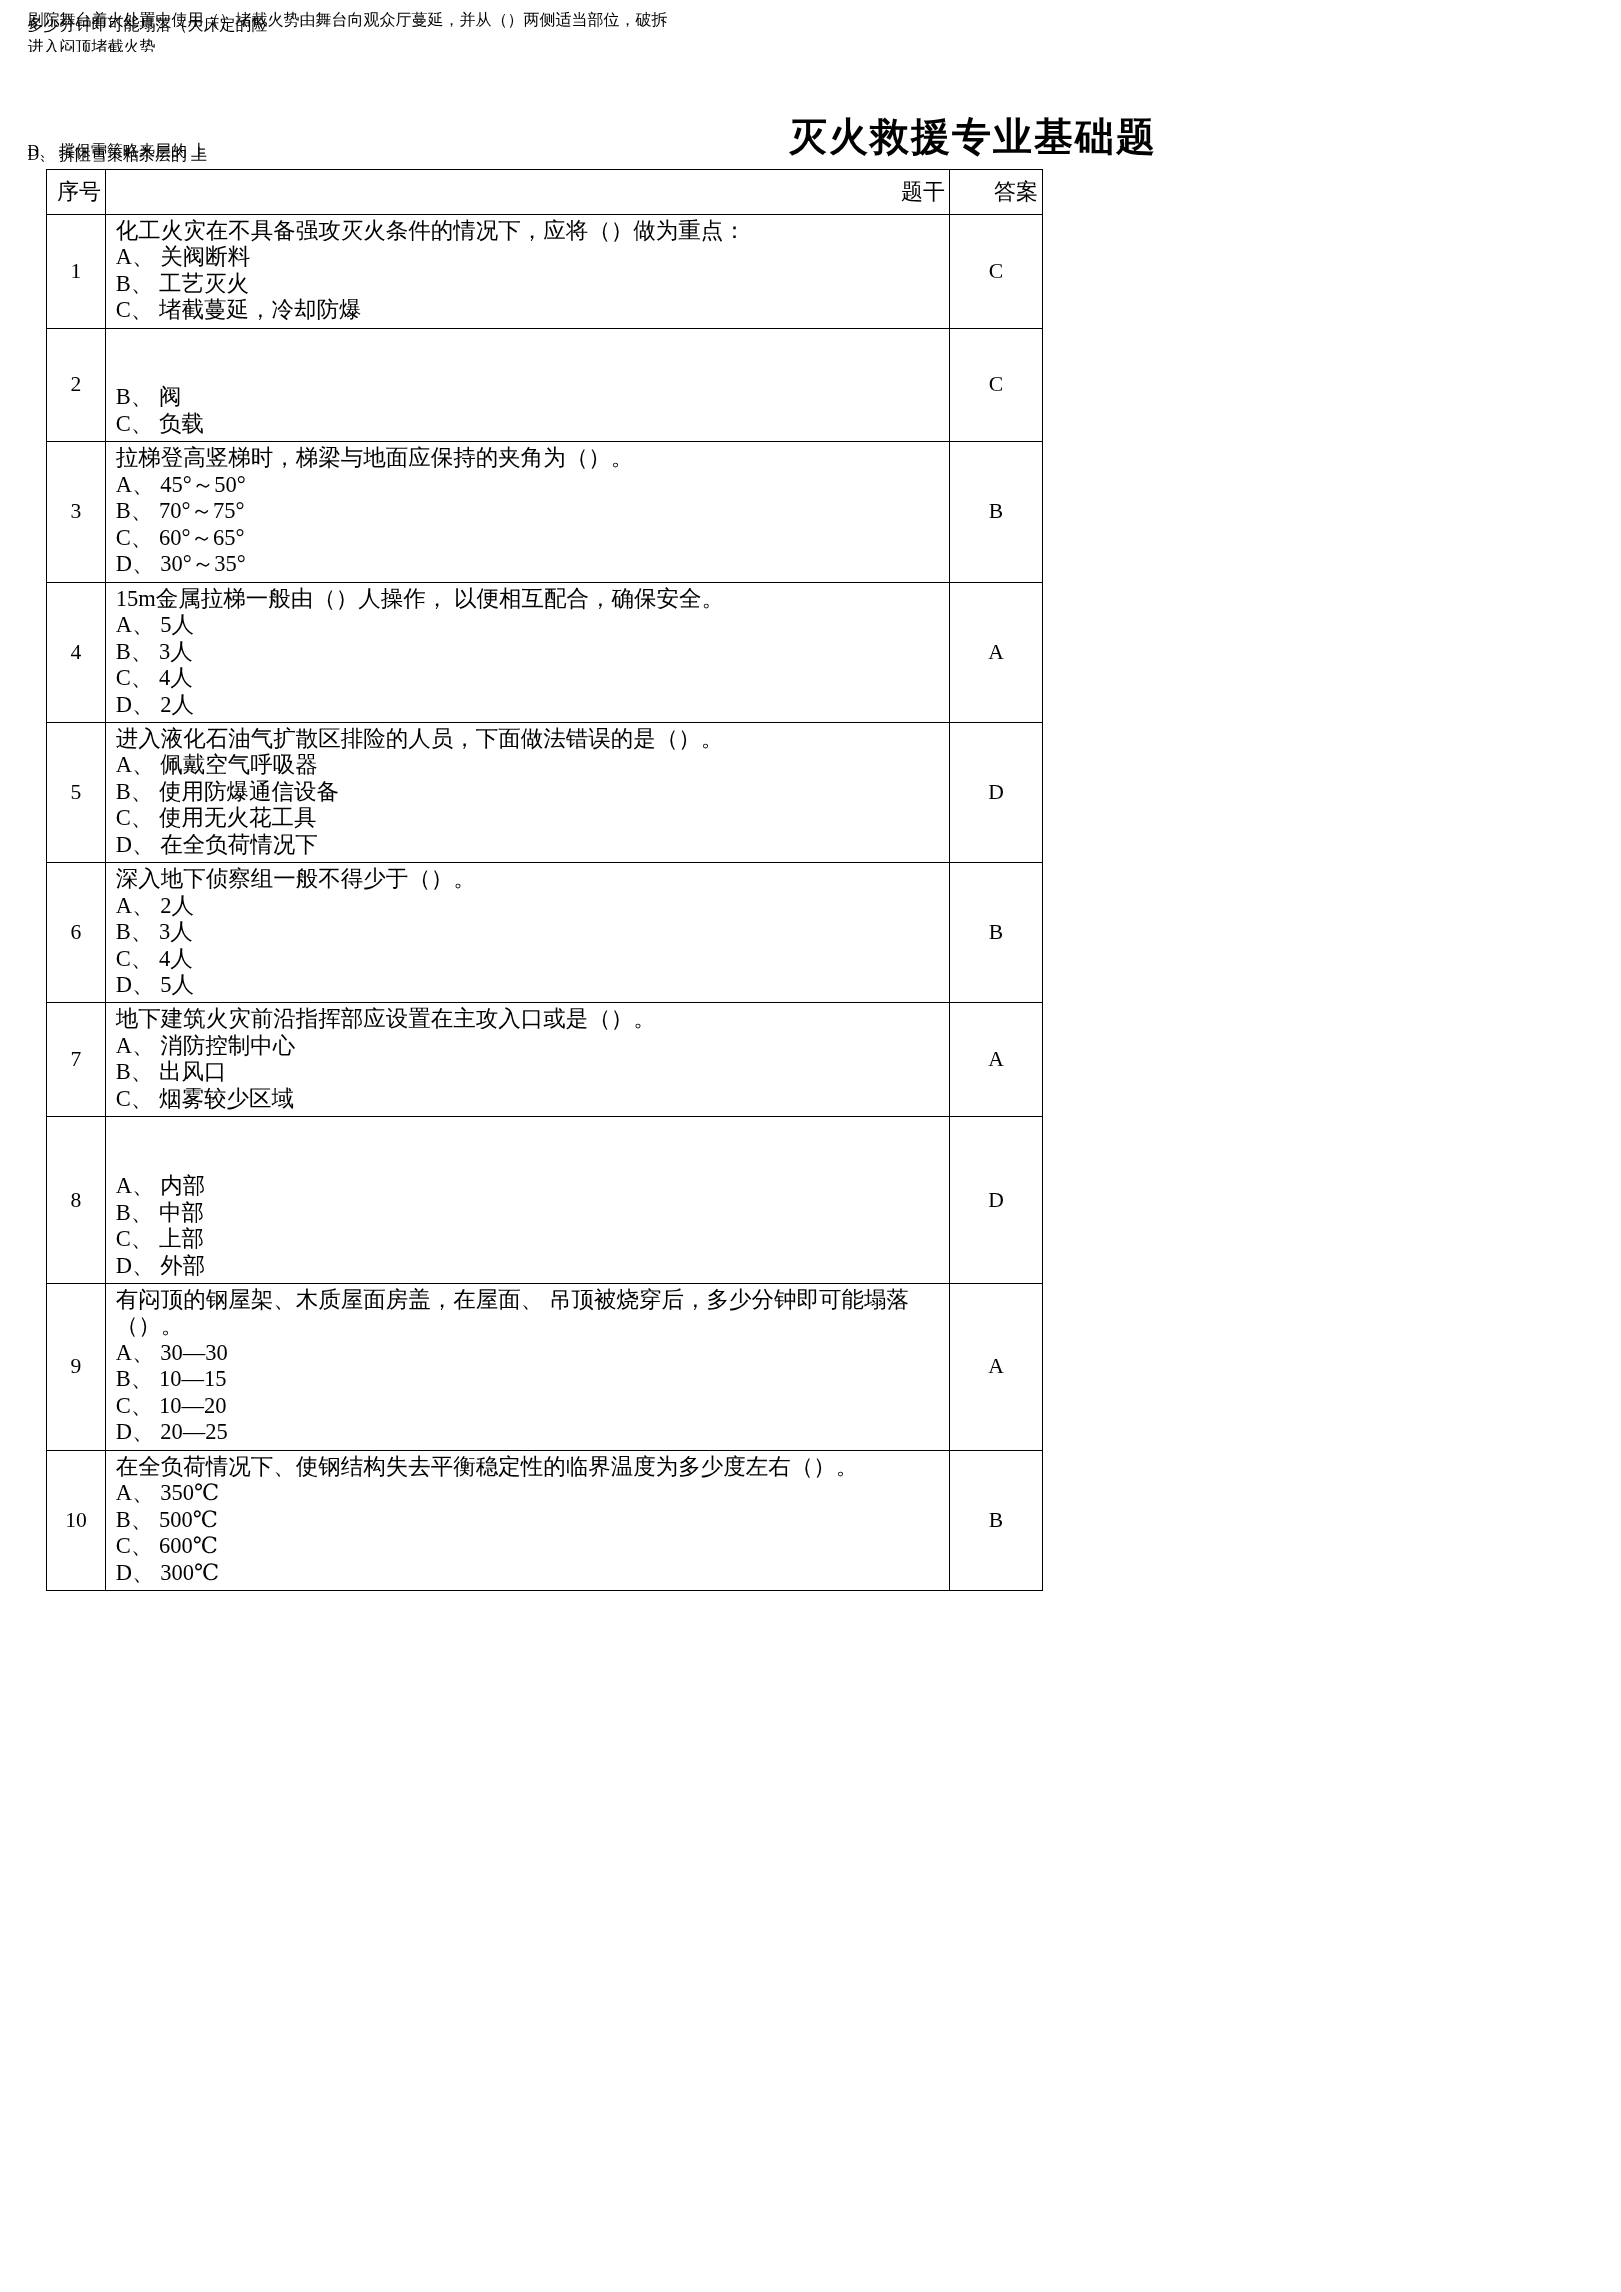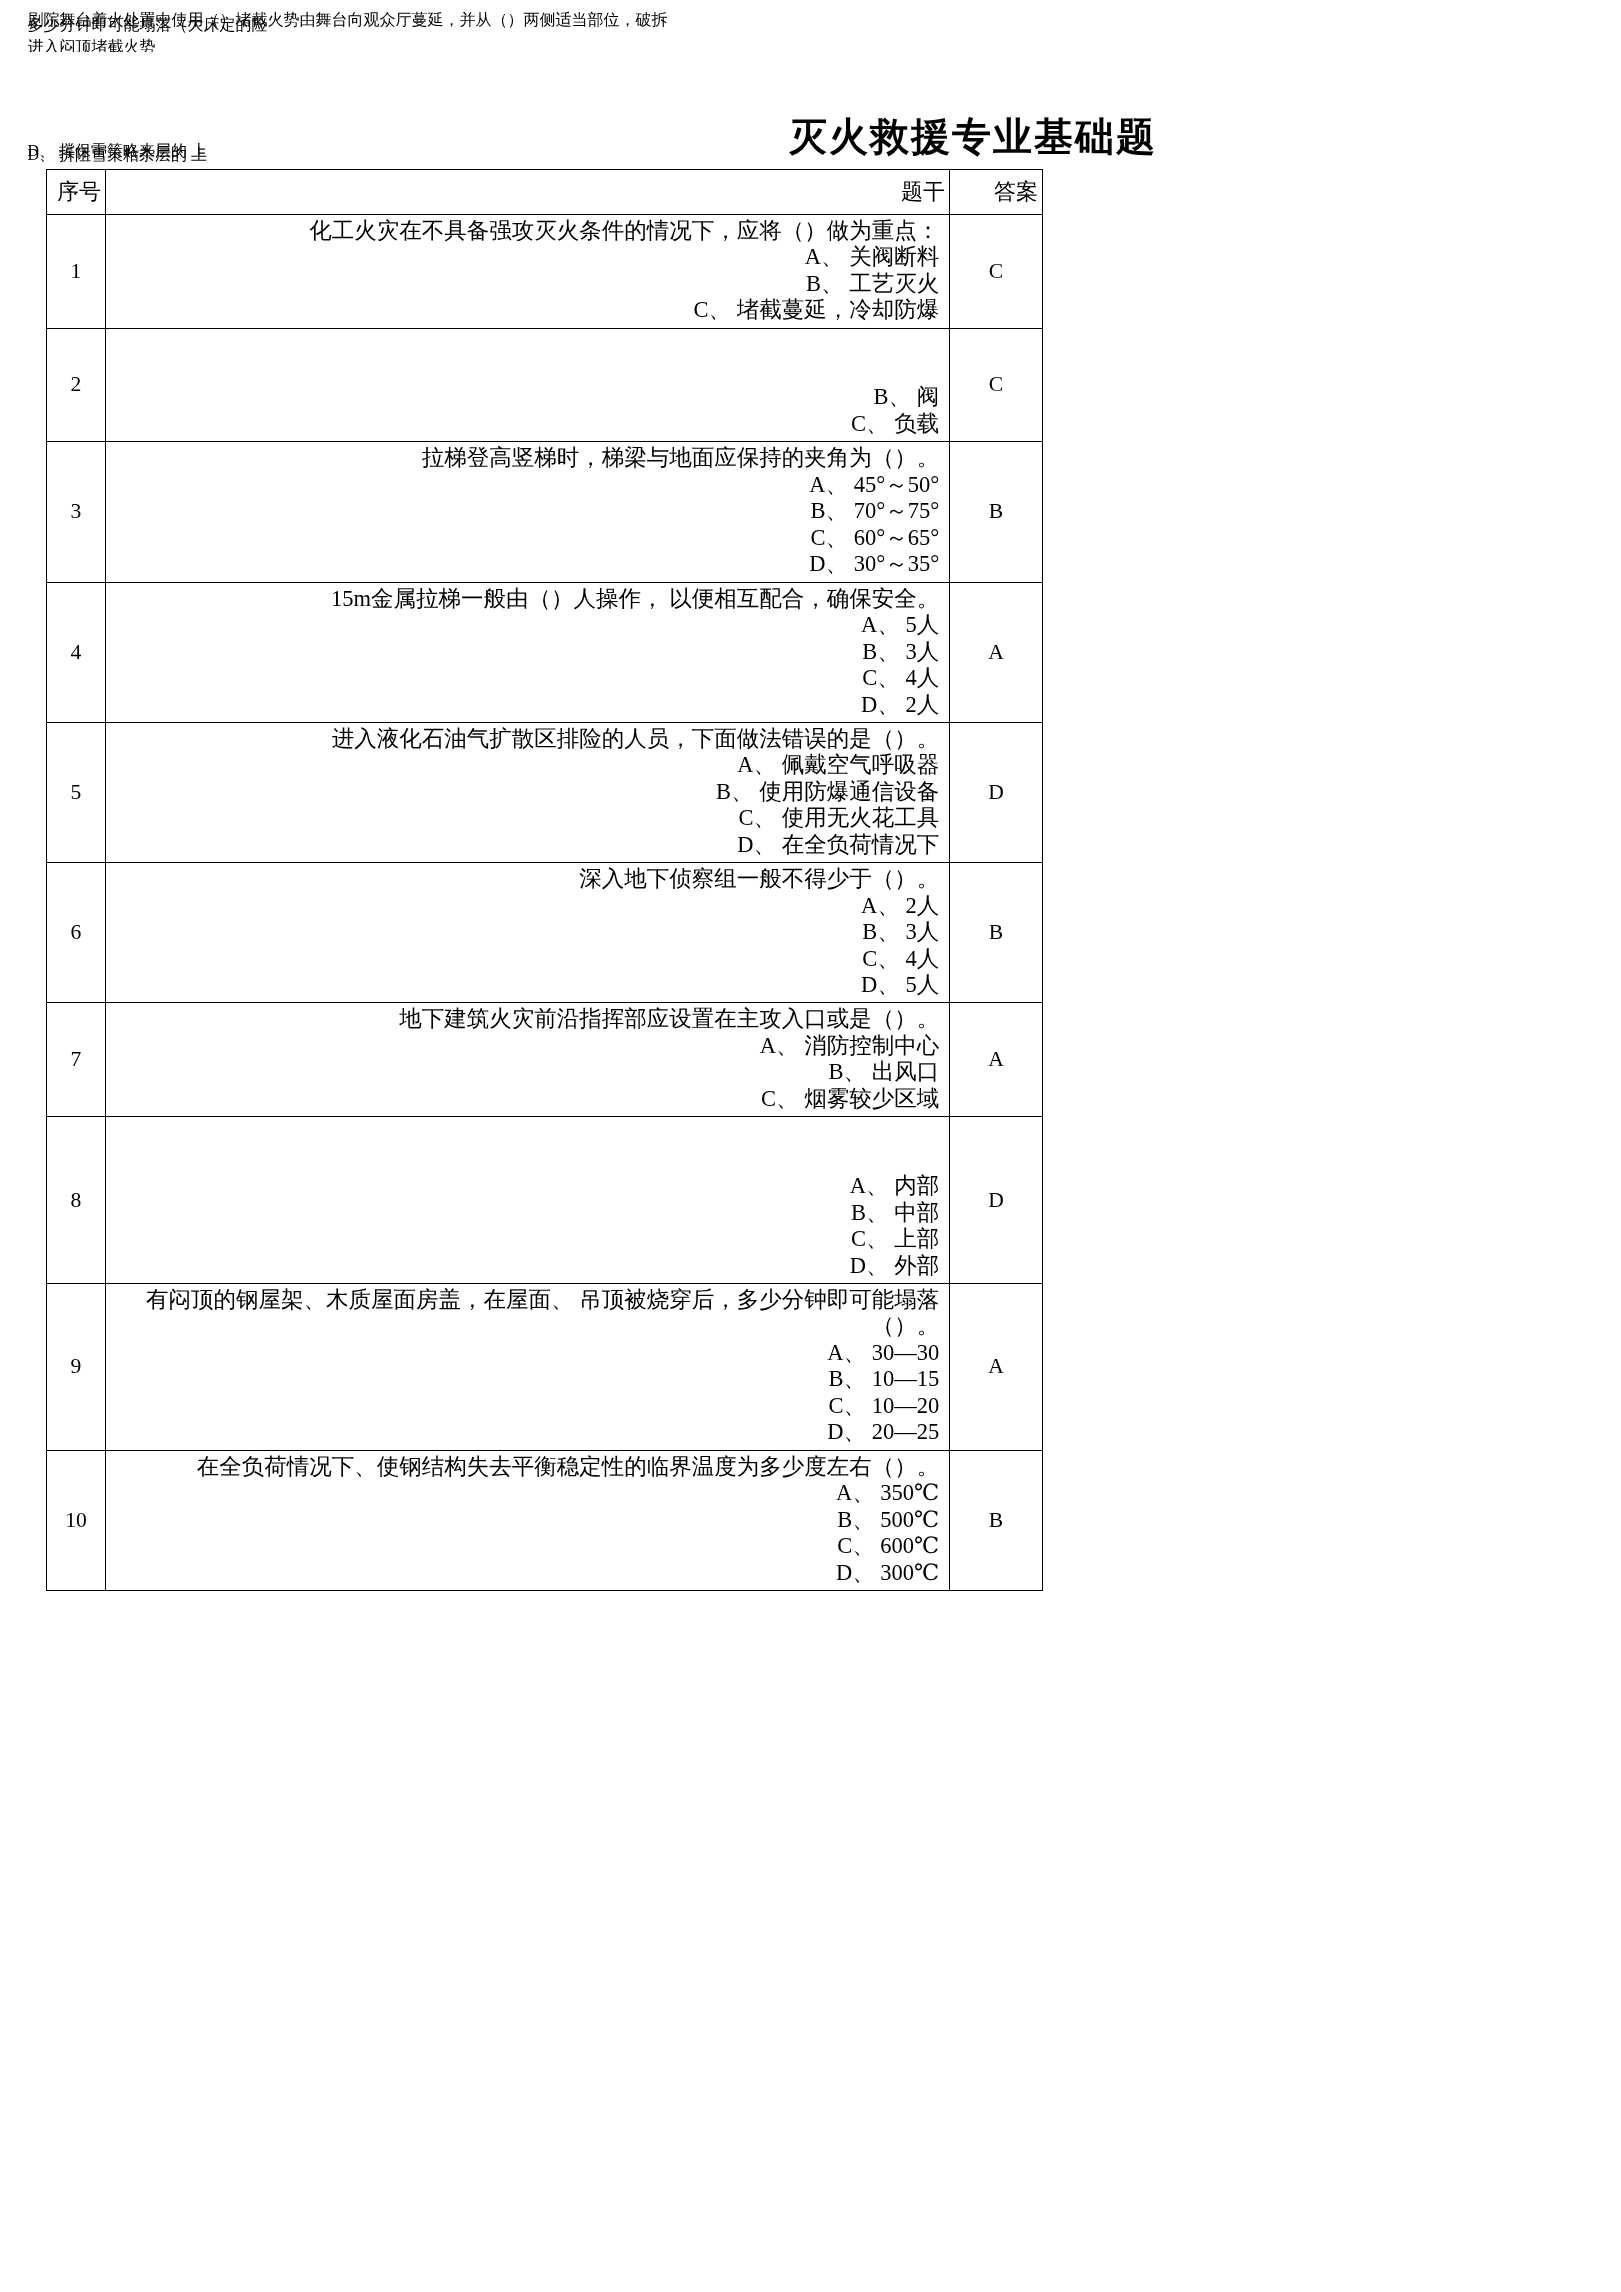--- a/index.html
+++ b/index.html
@@ -28,21 +28,21 @@
     font-weight:normal;font-size:22px;text-align:right;
     padding:6.9px 3.9px;
   }
   td.no-cell{
     text-align:center;vertical-align:middle;font-size:21.6px;
   }
   td.ans-cell{
     text-align:center;vertical-align:middle;font-size:21.6px;
   }
   td.q-cell{
-    vertical-align:top;font-size:22.5px;padding:2.9px 9.8px 3.9px 9.8px;text-align:right;
+    vertical-align:top;font-size:22.5px;padding:2.9px 9.8px 3.9px 9.8px;
   }
   td.q-cell .line{
     line-height:26.5px;min-height:26.5px;white-space:pre-wrap;
   }
 </style>
 </head>
 <body>
 
 <div class="frag-wrap" style="left:27.4px;top:9.8px;width:1078px;height:27.4px;text-align:center;">
   <span class="frag-layer">剧院舞台着火处置中使用（）堵截火势由舞台向观众厅蔓延，并从（）两侧适当部位，破拆</span>

